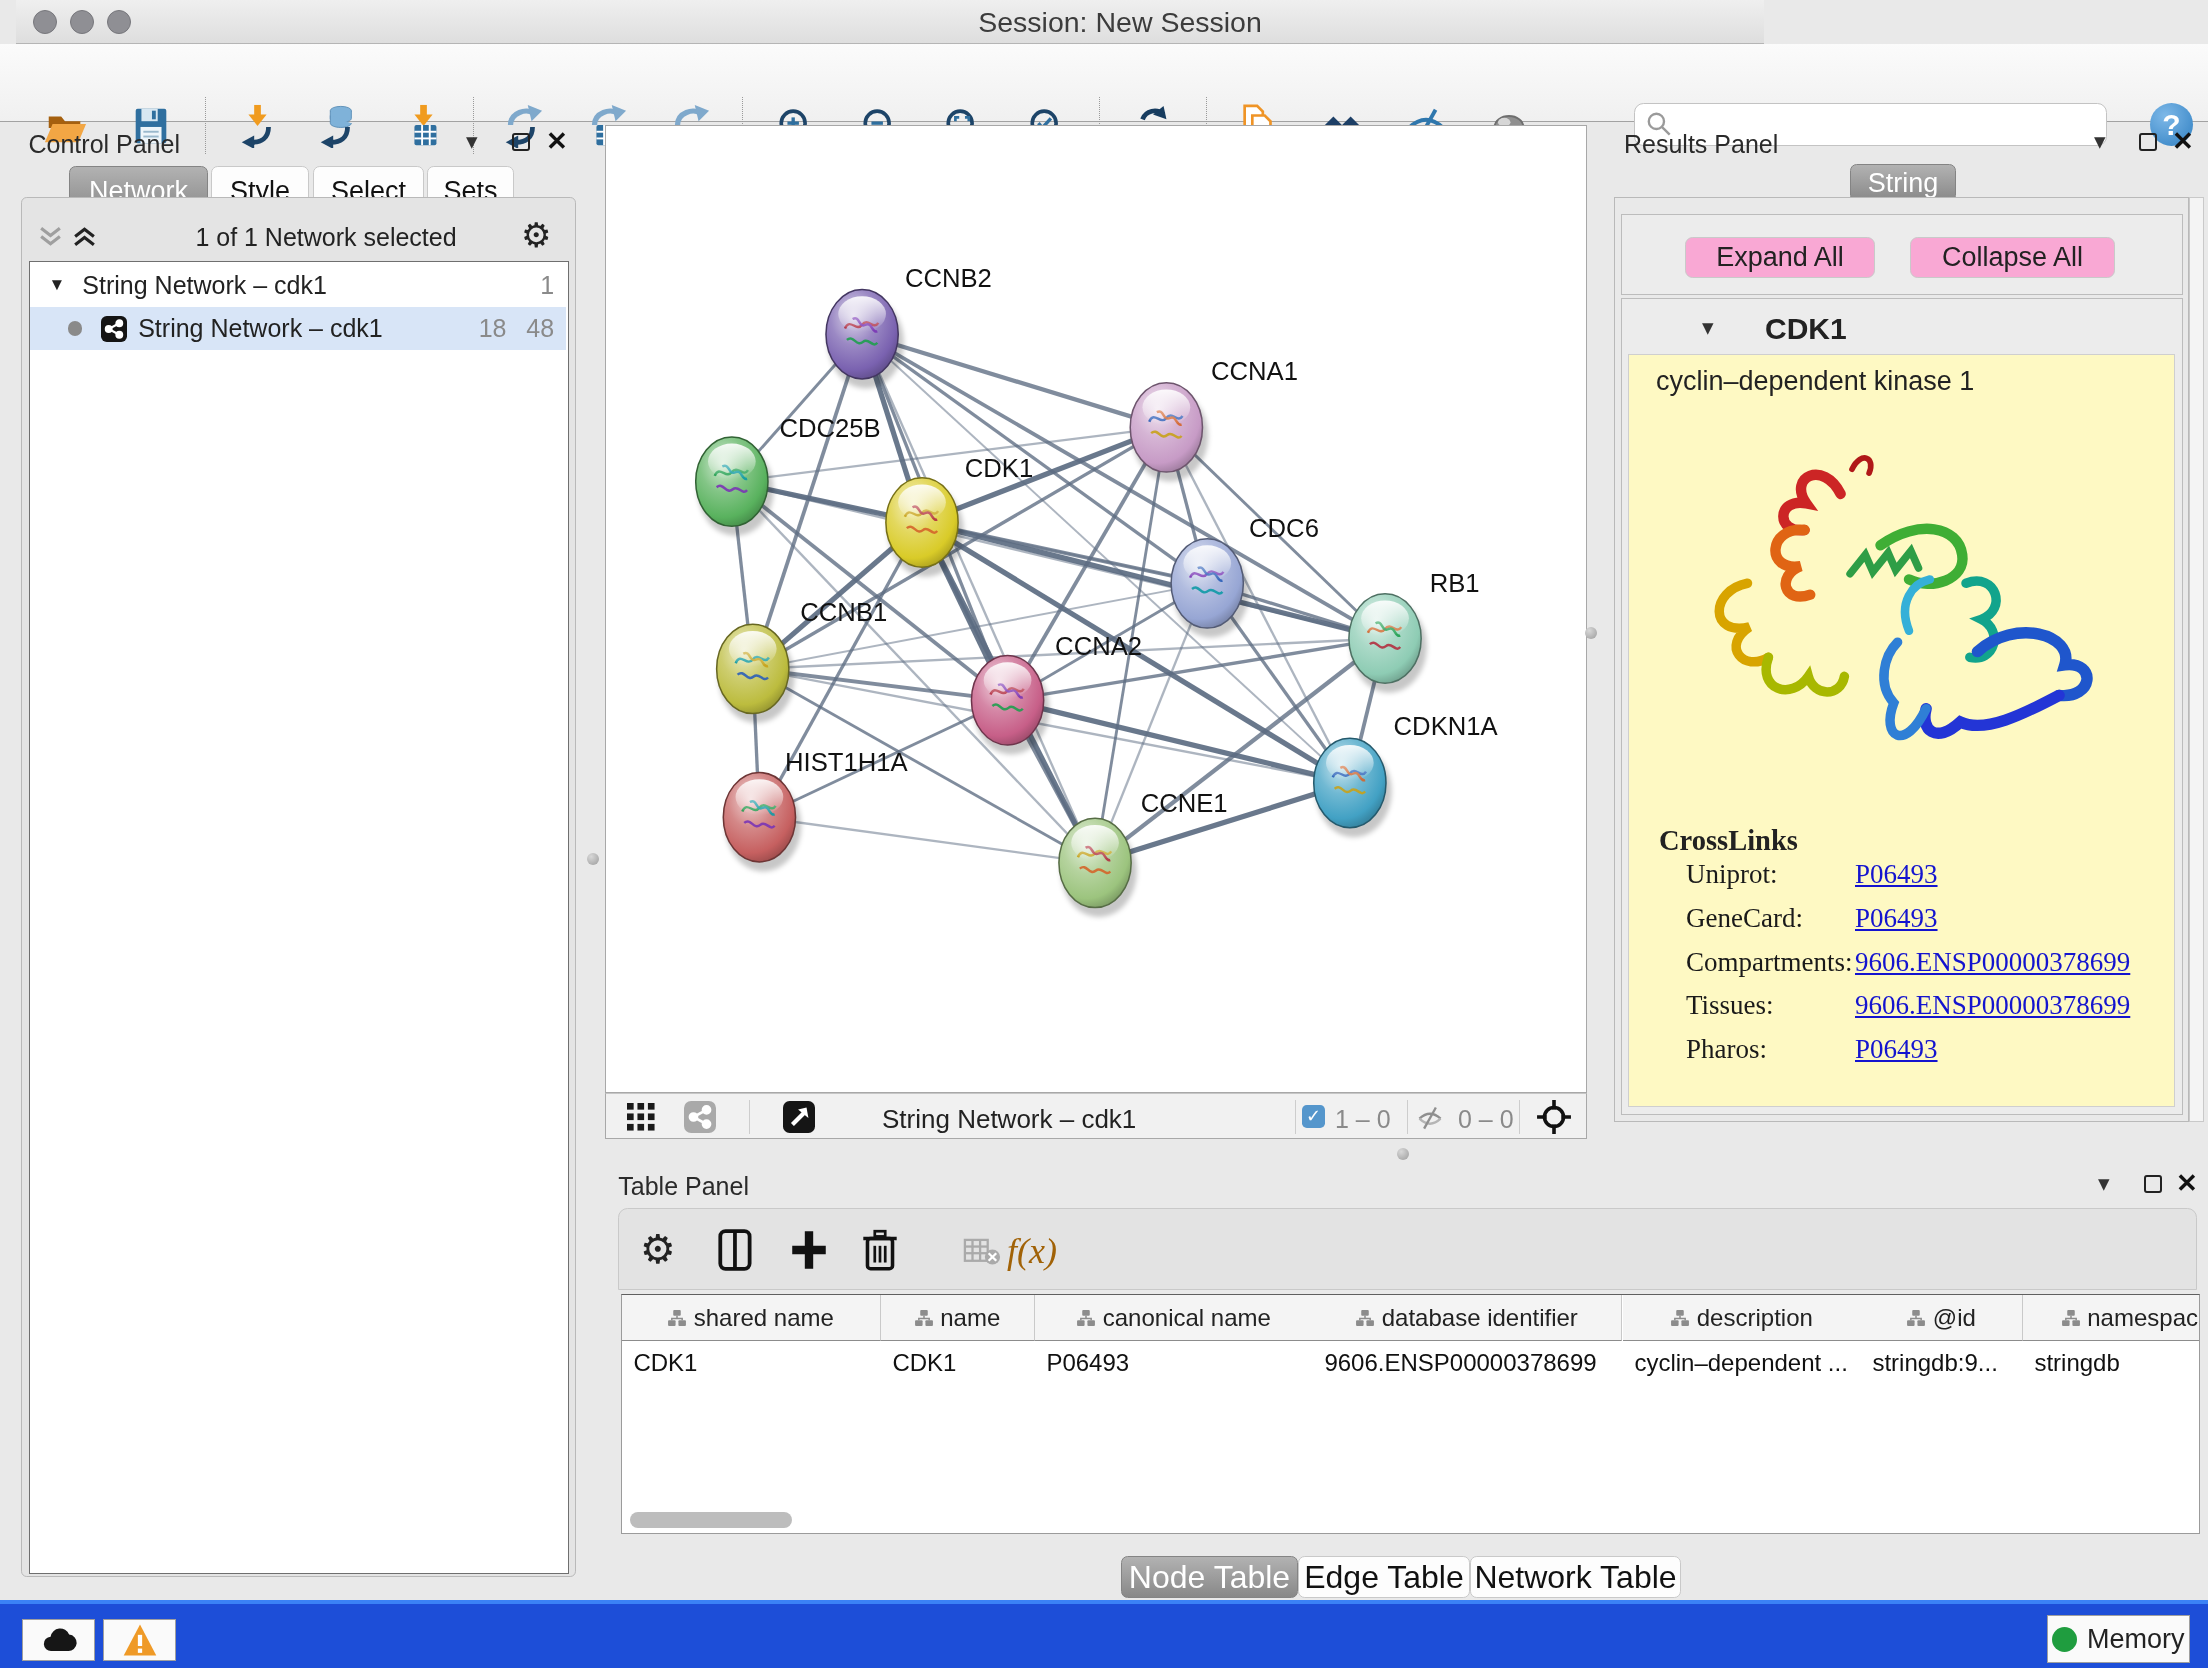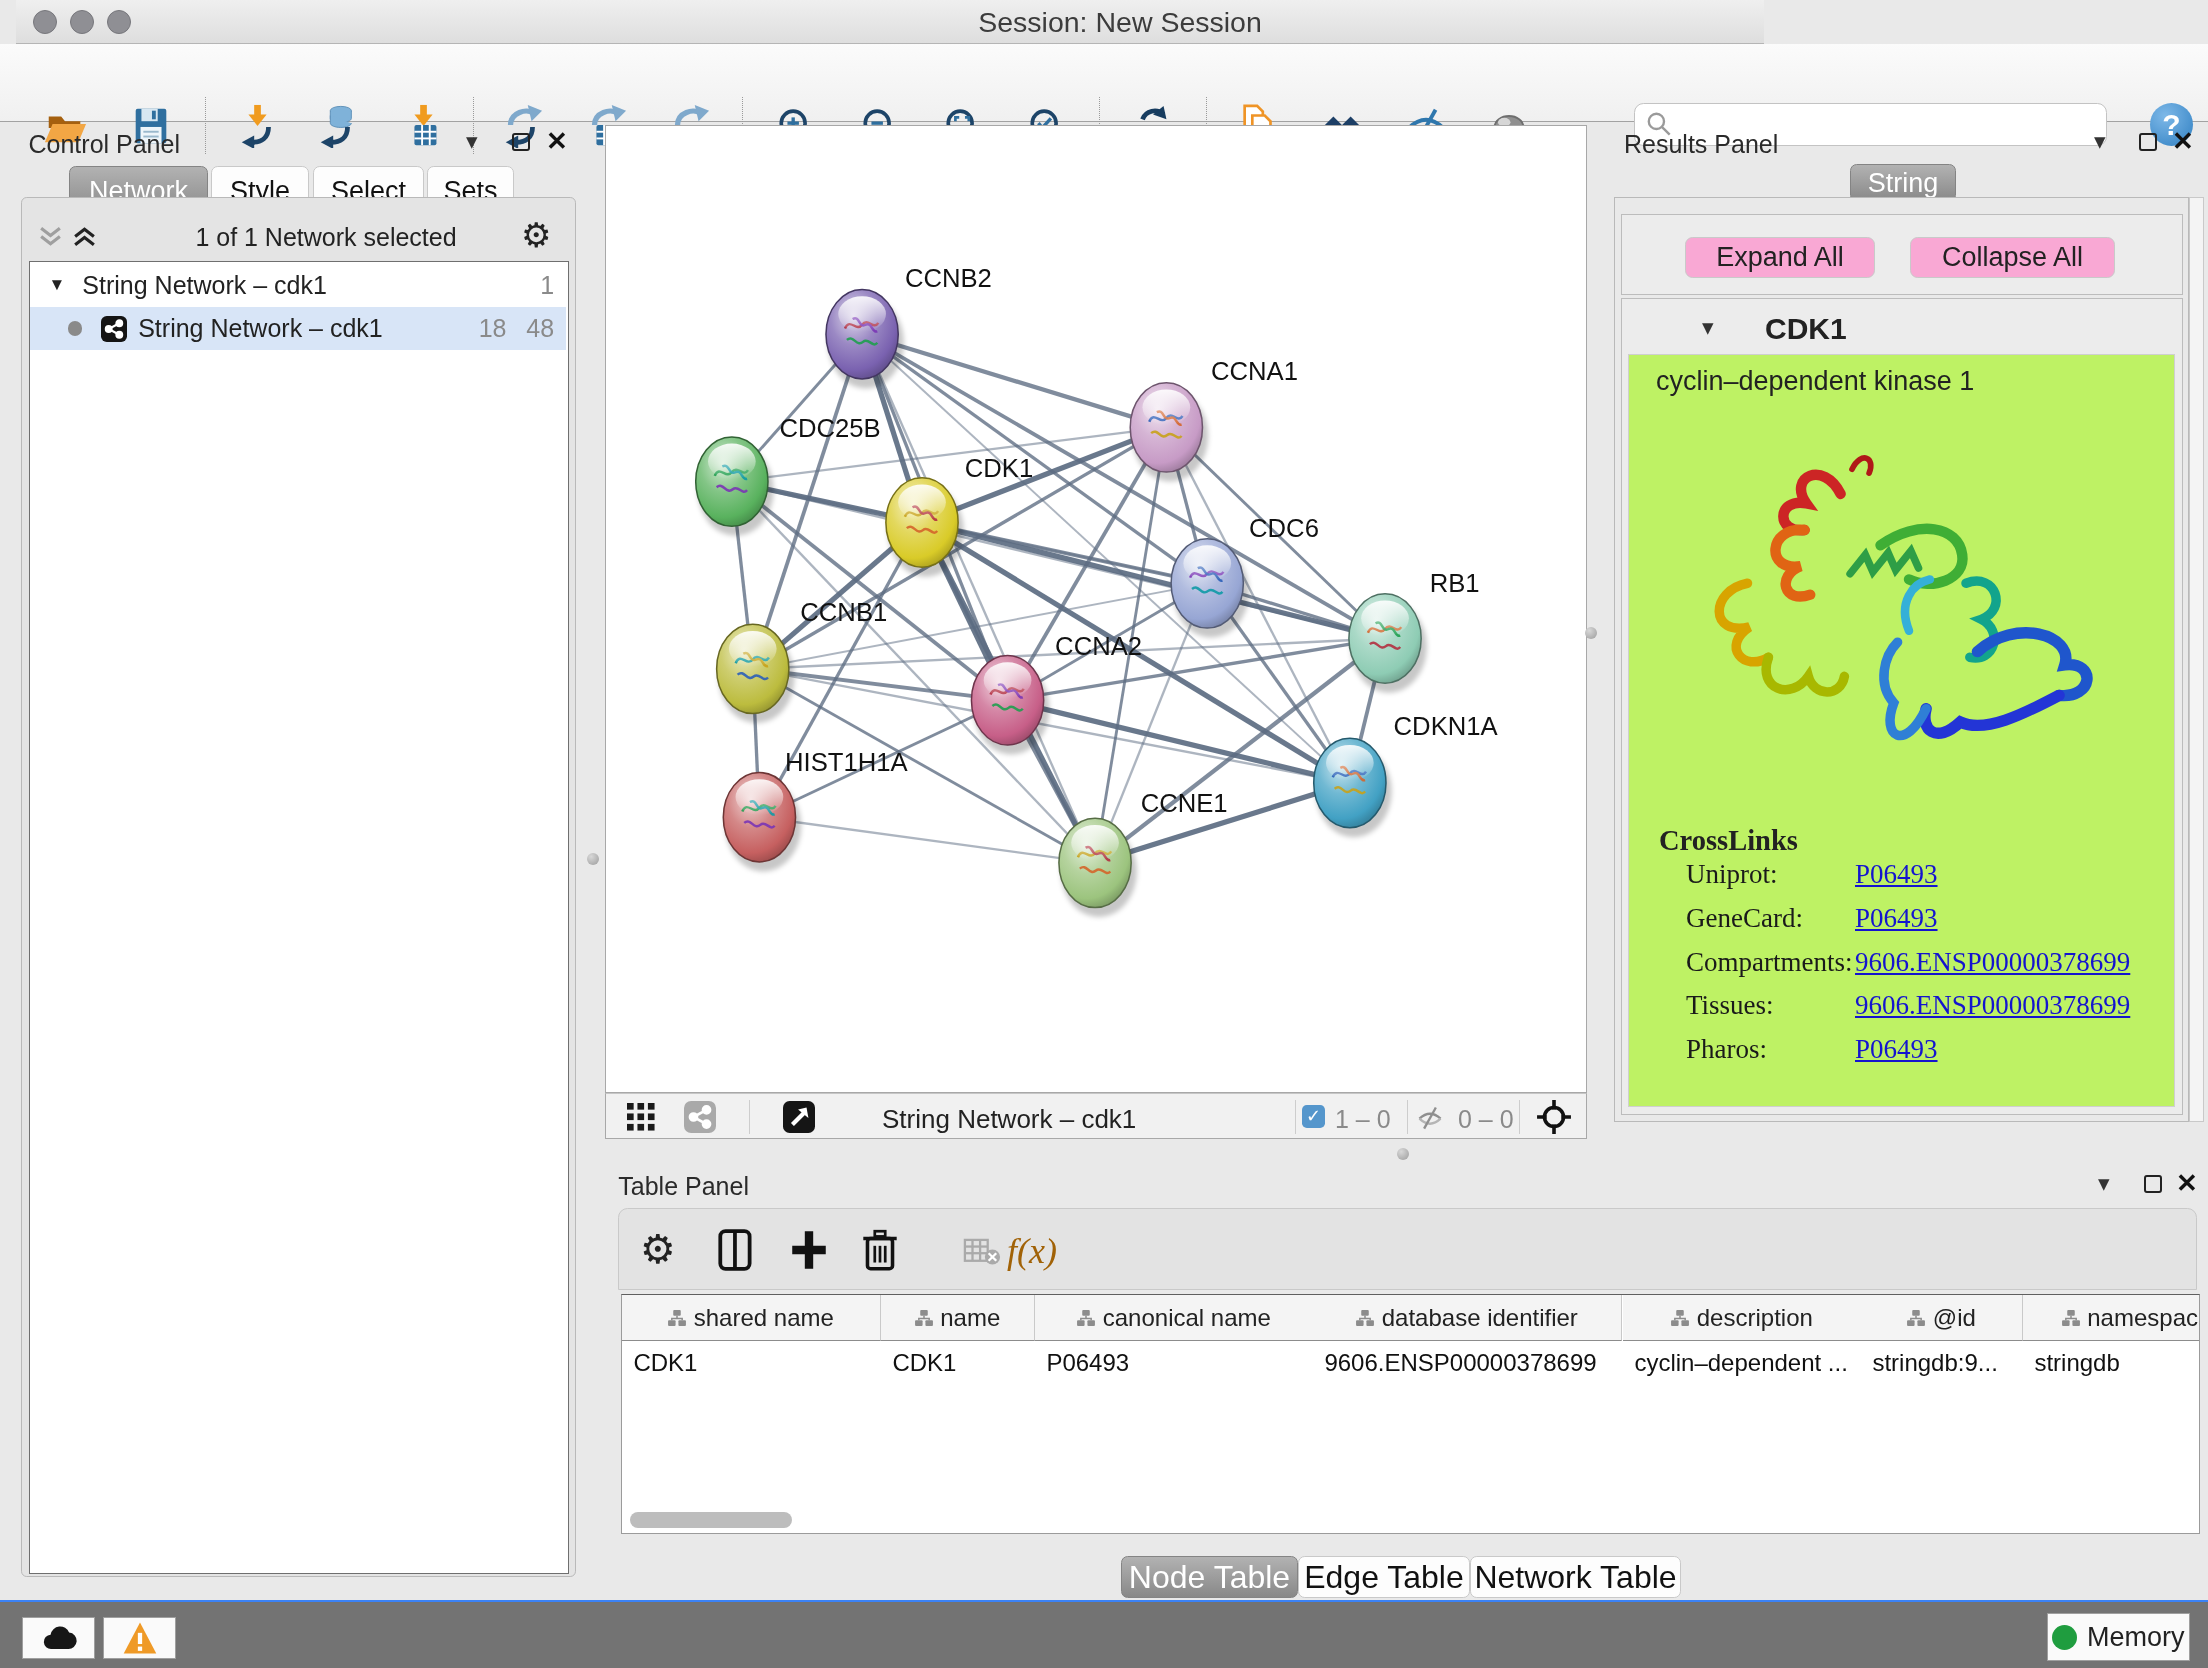--- a/index.html
+++ b/index.html
@@ -39,26 +39,26 @@
   .th{position:absolute;top:0;height:46px;background:#f4f4f4;border-right:1px solid #c9c9c9;border-bottom:1.9px solid #8c8c8c;display:flex;align-items:center;justify-content:center;gap:7.6px;font-size:24px;color:#222;overflow:hidden;white-space:nowrap}
   .td{position:absolute;top:48px;height:40px;display:flex;align-items:center;padding-left:11.4px;font-size:24px;color:#111;overflow:hidden;white-space:nowrap}
   #tp-hscroll{left:630px;top:1512px;width:162px;height:16px;background:#bdbdbd;border-radius:8.6px}
   .btab{position:absolute;top:1556px;height:42px;font-size:32px}
   
   #rp-outer{left:1614px;top:197px;width:575px;height:925px;background:#e9e9e9;border:1px solid #b9b9b9}
   #rp-scroll{left:2189px;top:197px;width:15px;height:925px;background:#f4f4f4;border:1px solid #c9c9c9}
   #rp-box1{left:1621px;top:214px;width:562px;height:81px;background:#ececec;border:1px solid #bcbcbc}
   .rbtn{position:absolute;top:237px;height:41px;background:#f9a8d4;border:1px solid #c9c9c9;border-radius:7.6px;font-size:27px;display:flex;align-items:center;justify-content:center}
   #rp-box2{left:1621px;top:298px;width:562px;height:817px;background:#ececec;border:1px solid #bcbcbc}
-  #rp-inner{left:1628px;top:354px;width:547px;height:753px;background:#bef264;border:1px solid #cfcfcf}
+  #rp-inner{left:1628px;top:354px;width:547px;height:753px;background:#fef9c3;border:1px solid #cfcfcf}
   .serif{font-family:"Liberation Serif",serif}
   .xl-label{font-size:27px;color:#1a1a1a}
   .xl-link{font-size:27px;color:#1414cf;text-decoration:underline}
   
-  #statusbar{left:0;top:1600px;width:2208px;height:68px;background:#737373;border-top:2px solid #3b82f6}
+  #statusbar{left:0;top:1600px;width:2208px;height:68px;background:#1d4ed8;border-top:4px solid #3b82f6}
   .sbtn{position:absolute;top:15px;width:73px;height:42px;background:#fafafa;border:1.9px solid #9f9f9f;display:flex;align-items:center;justify-content:center}
   #membtn{position:absolute;top:11.4px;left:2047px;width:143px;height:48px;background:#fafafa;border:1.9px solid #9f9f9f;display:flex;align-items:center;justify-content:center;gap:9.5px;font-size:27px}
   .splitdot{position:absolute;width:12.4px;height:12.4px;border-radius:50%;background:radial-gradient(circle at 35% 30%,#d8d8d8,#9c9c9c)}
   .it{font-style:italic}
 </style>
 </head>
 <body>
 
 <div class="a" id="titlebar">
   <span class="tl" style="left:17px"></span>

